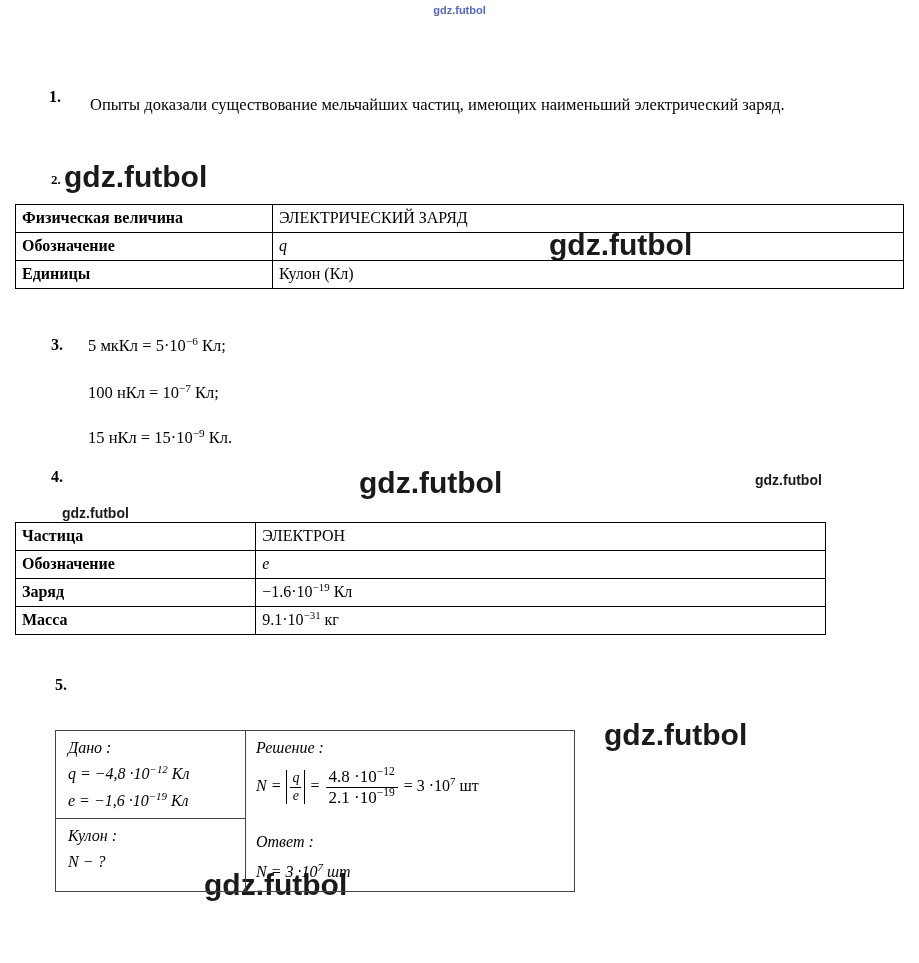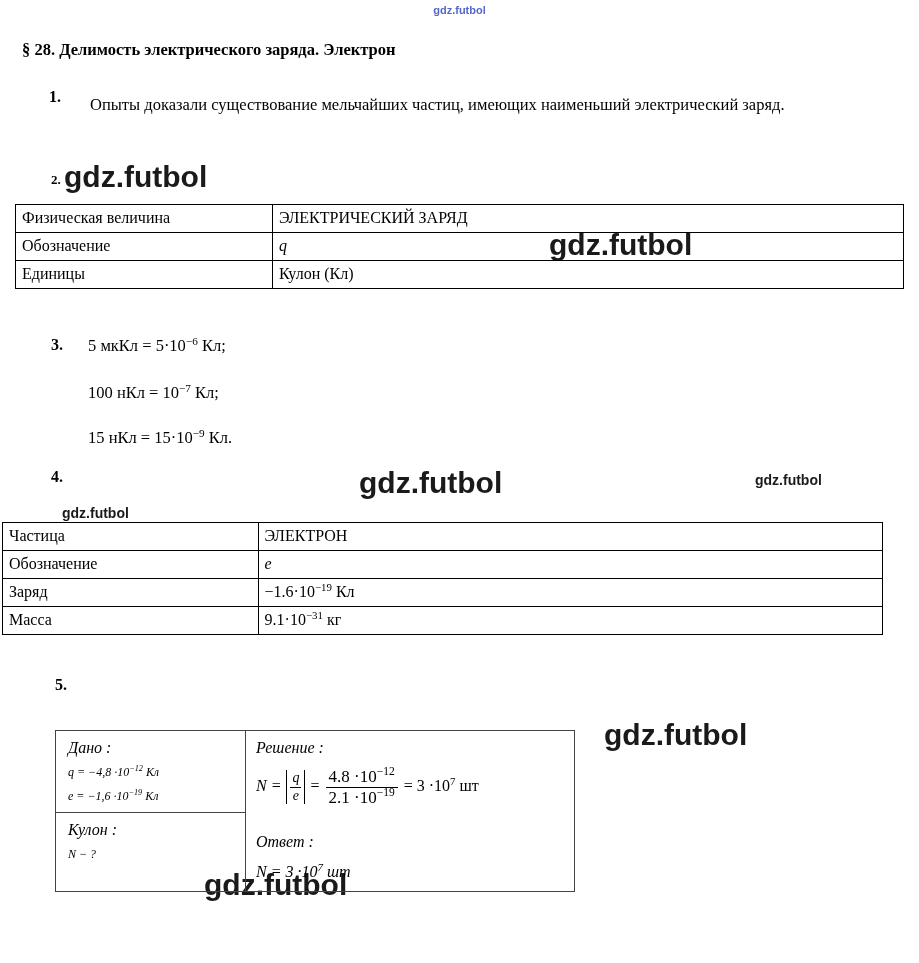--- a/index.html
+++ b/index.html
@@ -78,21 +78,21 @@
     background: transparent;
   }
   table.grid td {
     border: 1px solid #000000;
     padding: 2px 6px 3px 6px;
     vertical-align: middle;
     line-height: 1.15;
     height: 22px;
   }
   table.grid td.label {
-    font-weight: normal;
+    font-weight: bold;
     width: 250px;
     margin-top: 36px;
   }
   table.grid td.value {
     width: 637px;
   }
   .ital { font-style: italic; }
 
   sup { font-size: 0.68em; vertical-align: super; line-height: 0; }
 
@@ -121,21 +121,21 @@
     padding: 8px 10px 8px 12px;
     border-bottom: 1px solid #444;
     box-sizing: border-box;
   }
   .find-block {
     padding: 8px 10px 10px 12px;
     box-sizing: border-box;
   }
   .mrow {
     font-family: "Liberation Serif", serif;
-    font-size: 12px;
+    font-size: 16px;
     margin: 0 0 9px 0;
     white-space: nowrap;
   }
   .mrow:last-child { margin-bottom: 0; }
   .hdr {
     font-style: italic;
     font-size: 16px;
     margin-bottom: 8px;
   }
   .frac {
@@ -171,21 +171,20 @@
   <div class="wm-top">gdz.futbol</div>
 
   <div class="wm" style="left:64px; top:160px; font-size:30px;">gdz.futbol</div>
   <div class="wm" style="left:549px; top:228px; font-size:30px;">gdz.futbol</div>
   <div class="wm" style="left:359px; top:466px; font-size:30px;">gdz.futbol</div>
   <div class="wm" style="left:755px; top:472px; font-size:14px;">gdz.futbol</div>
   <div class="wm" style="left:62px; top:505px; font-size:14px;">gdz.futbol</div>
   <div class="wm" style="left:604px; top:718px; font-size:30px;">gdz.futbol</div>
   <div class="wm" style="left:204px; top:868px; font-size:30px;">gdz.futbol</div>
 
-  <h1 class="section-title">§ 28. Делимость электрического заряда. Электрон</h1>
 
   <div class="item-num" style="left:49px; top:88px;">1.</div>
   <div class="para justify" style="left:90px; top:88px; width:830px; line-height:2.05;">Опыты доказали существование мельчайших частиц, имеющих наименьший электрический заряд.</div>
 
   <div class="item-num" style="left:51px; top:172px; font-size:13px;">2.</div>
 
   <table class="grid" style="left:15px; top:204px; width:889px;">
     <tbody>
         <tr>
       <td class="label">Физическая величина</td>
@@ -208,21 +207,21 @@
   </div>
   <div class="para" style="left:88px; top:383px;">
     <span>100 нКл = 10</span><sup>−7</sup><span> Кл;</span>
   </div>
   <div class="para" style="left:88px; top:428px;">
     <span>15 нКл = 15·10</span><sup>−9</sup><span> Кл.</span>
   </div>
 
   <div class="item-num" style="left:51px; top:468px;">4.</div>
 
-  <table class="grid" style="left:2px; top:522px; width:881px;">
+  <table class="grid" style="left:15px; top:522px; width:811px;">
     <tbody>
         <tr>
       <td class="label">Частица</td>
       <td class="value">ЭЛЕКТРОН</td>
     </tr>
     <tr>
       <td class="label">Обозначение</td>
       <td class="value ital">e</td>
     </tr>
     <tr>

